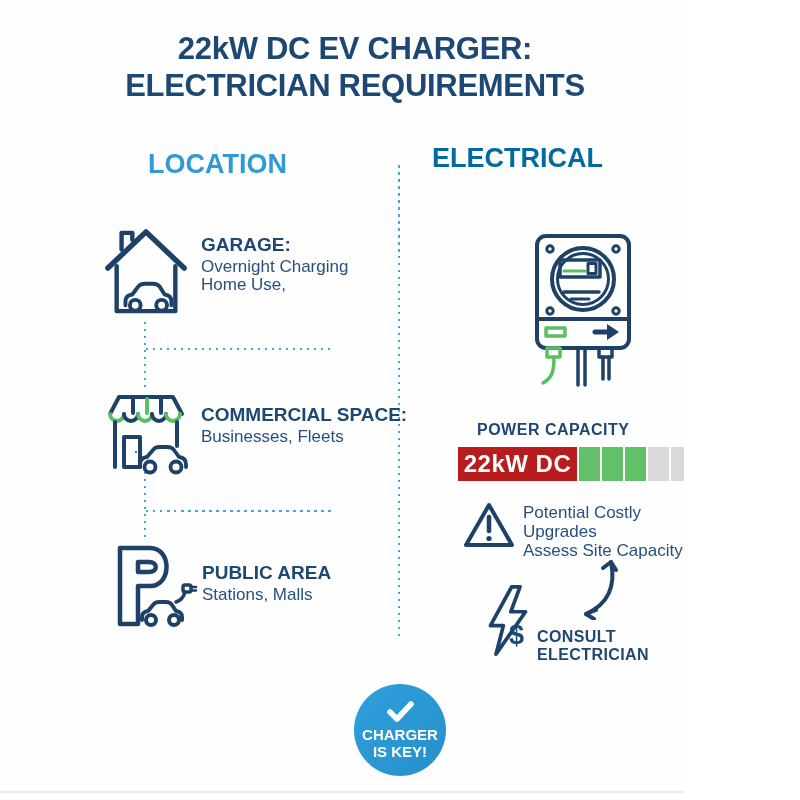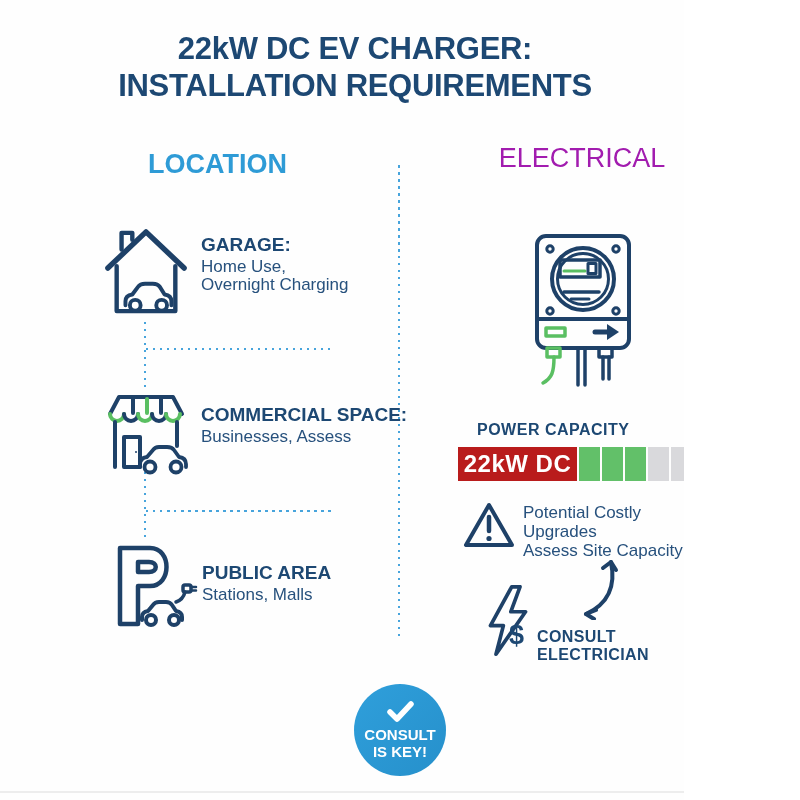--- a/index.html
+++ b/index.html
@@ -6,22 +6,22 @@
   body{width:800px;height:800px;background:#ffffff;font-family:"Liberation Sans",sans-serif;}
   .canvas{position:relative;width:684px;height:800px;background:#fefefe;overflow:hidden;}
 
   
   .title{position:absolute;top:30px;left:0;width:710px;text-align:center;
          font-weight:bold;font-size:31px;line-height:37px;color:#1d4873;letter-spacing:-0.3px;}
 
   
   .loc-heading{position:absolute;top:149px;left:80px;width:275px;text-align:center;
                font-weight:bold;font-size:27px;color:#2e9bd6;}
-  .elec-heading{position:absolute;top:143px;left:432px;width:300px;text-align:center;
-                font-weight:normal;font-size:27px;line-height:30px;color:#a21caf;}
+  .elec-heading{position:absolute;top:143px;left:432px;width:300px;
+                font-weight:bold;font-size:27px;line-height:30px;color:#0369a1;}
 
   
   .v-dots{position:absolute;width:2px;
           background:repeating-linear-gradient(to bottom,#47a4dc 0 2.5px,transparent 2.5px 7px);}
   .h-dots{position:absolute;height:2px;
           background:repeating-linear-gradient(to right,#47a4dc 0 2.5px,transparent 2.5px 7px);}
   .divider{left:398px;top:165px;height:475px;}
   .conn1v{left:144px;top:322px;height:68px;}
   .conn1h{left:146px;top:348px;width:184px;}
   .conn2v{left:144px;top:472px;height:70px;}
@@ -68,21 +68,21 @@
 
   svg{display:block;}
 </style>
 </head>
 <body>
 
 <div class="canvas">
 
   <div class="title">
     <div>22kW DC EV CHARGER:</div>
-    <div>INSTALLATION REQUIREMENTS</div>
+    <div>ELECTRICIAN REQUIREMENTS</div>
   </div>
 
   <div class="loc-heading">LOCATION</div>
   <div class="elec-heading">
     <div>ELECTRICAL</div>
   </div>
 
   <div class="v-dots divider"></div>
   <div class="v-dots conn1v"></div>
   <div class="h-dots conn1h"></div>
@@ -94,22 +94,22 @@
       <path d="M20 27 V10 H31 V17"></path>
       <path d="M6 46 L45 9 L84 46" stroke-width="5.5"></path>
       <path d="M15 44 V90 H75 V44"></path>
       <path d="M24 84 v-4 q0 -6 7 -7 l6 -8 q2 -3 7 -3 h8 q5 0 7 3 l5 8 q7 1 7 7 v4" stroke-width="4"></path>
       <circle cx="34" cy="84" r="5.5" fill="#ffffff" stroke-width="4"></circle>
       <circle cx="61" cy="84" r="5.5" fill="#ffffff" stroke-width="4"></circle>
     </svg>
   </div>
   <div class="item-text" style="left:201px;top:234px;">
     <div class="lbl">GARAGE:</div>
+    <div>Overnight Charging</div>
     <div>Home Use,</div>
-    <div>Overnight Charging</div>
   </div>
 
   <div class="item-icon" style="left:100px;top:390px;">
     <svg width="92" height="85" viewBox="0 0 92 85" fill="none" stroke="#1e4168" stroke-width="4" stroke-linecap="round" stroke-linejoin="round">
       <path d="M10 24 L19 7 H73 L82 24"></path>
       <path d="M33 9 V23"></path>
       <path d="M47 9 V23" stroke="#5abf62"></path>
       <path d="M61 9 V23"></path>
       <path d="M10 24 a7 7 0 0 0 14 0" stroke="#5abf62"></path>
       <path d="M24 24 a7 7 0 0 0 14 0"></path>
@@ -120,21 +120,21 @@
       <path d="M77 32 V56"></path>
       <rect x="24" y="47" width="16" height="30"></rect>
       <circle cx="36" cy="62" r="1" fill="#1e4168" stroke="none"></circle>
       <path d="M40 77 v-3 q0 -6 7 -7 l6 -7 q2 -3 6 -3 h8 q5 0 7 3 l5 7 q7 1 7 7 v3" stroke-width="3.8"></path>
       <circle cx="50" cy="77" r="5.5" fill="#ffffff" stroke-width="3.8"></circle>
       <circle cx="76" cy="77" r="5.5" fill="#ffffff" stroke-width="3.8"></circle>
     </svg>
   </div>
   <div class="item-text" style="left:201px;top:404px;">
     <div class="lbl">COMMERCIAL SPACE:</div>
-    <div>Businesses, Assess</div>
+    <div>Businesses, Fleets</div>
   </div>
 
   <div class="item-icon" style="left:114px;top:544px;">
     <svg width="84" height="84" viewBox="0 0 84 84" fill="none" stroke="#1e4168" stroke-width="4.5" stroke-linecap="round" stroke-linejoin="round">
       <path d="M6 4 H36 C58 4 58 42 36 42 H24 V80 H6 Z"></path>
       <path d="M24 18 H35 C44 18 44 28 35 28 H24 Z"></path>
       <path d="M28 76 v-3 q0 -5 6 -6 l5 -6 q2 -3 6 -3 h7 q4 0 6 3 l4 6 q6 1 6 6 v3" stroke-width="4"></path>
       <circle cx="37" cy="76" r="5" fill="#ffffff" stroke-width="4"></circle>
       <circle cx="60" cy="76" r="5" fill="#ffffff" stroke-width="4"></circle>
       <path d="M62 58 C68 56 70 52 71 48" stroke-width="3.5"></path>
@@ -211,18 +211,18 @@
       <path d="M30 3 L7 45 H21 L13 76 L45 30 H29 L39 3 Z"></path>
     </svg>
   </div>
   <div class="dollar">$</div>
   <div class="consult-label">CONSULT ELECTRICIAN</div>
 
   <div class="badge">
     <svg width="30" height="24" viewBox="0 0 30 24" fill="none" stroke="#ffffff" stroke-width="5.5" stroke-linecap="round" stroke-linejoin="round">
       <path d="M5 12 L12 19 L26 4"></path>
     </svg>
-    <div>CONSULT</div>
+    <div>CHARGER</div>
     <div>IS KEY!</div>
   </div>
 
   <div class="bottom-line"></div>
 </div>
 
 </body></html>

